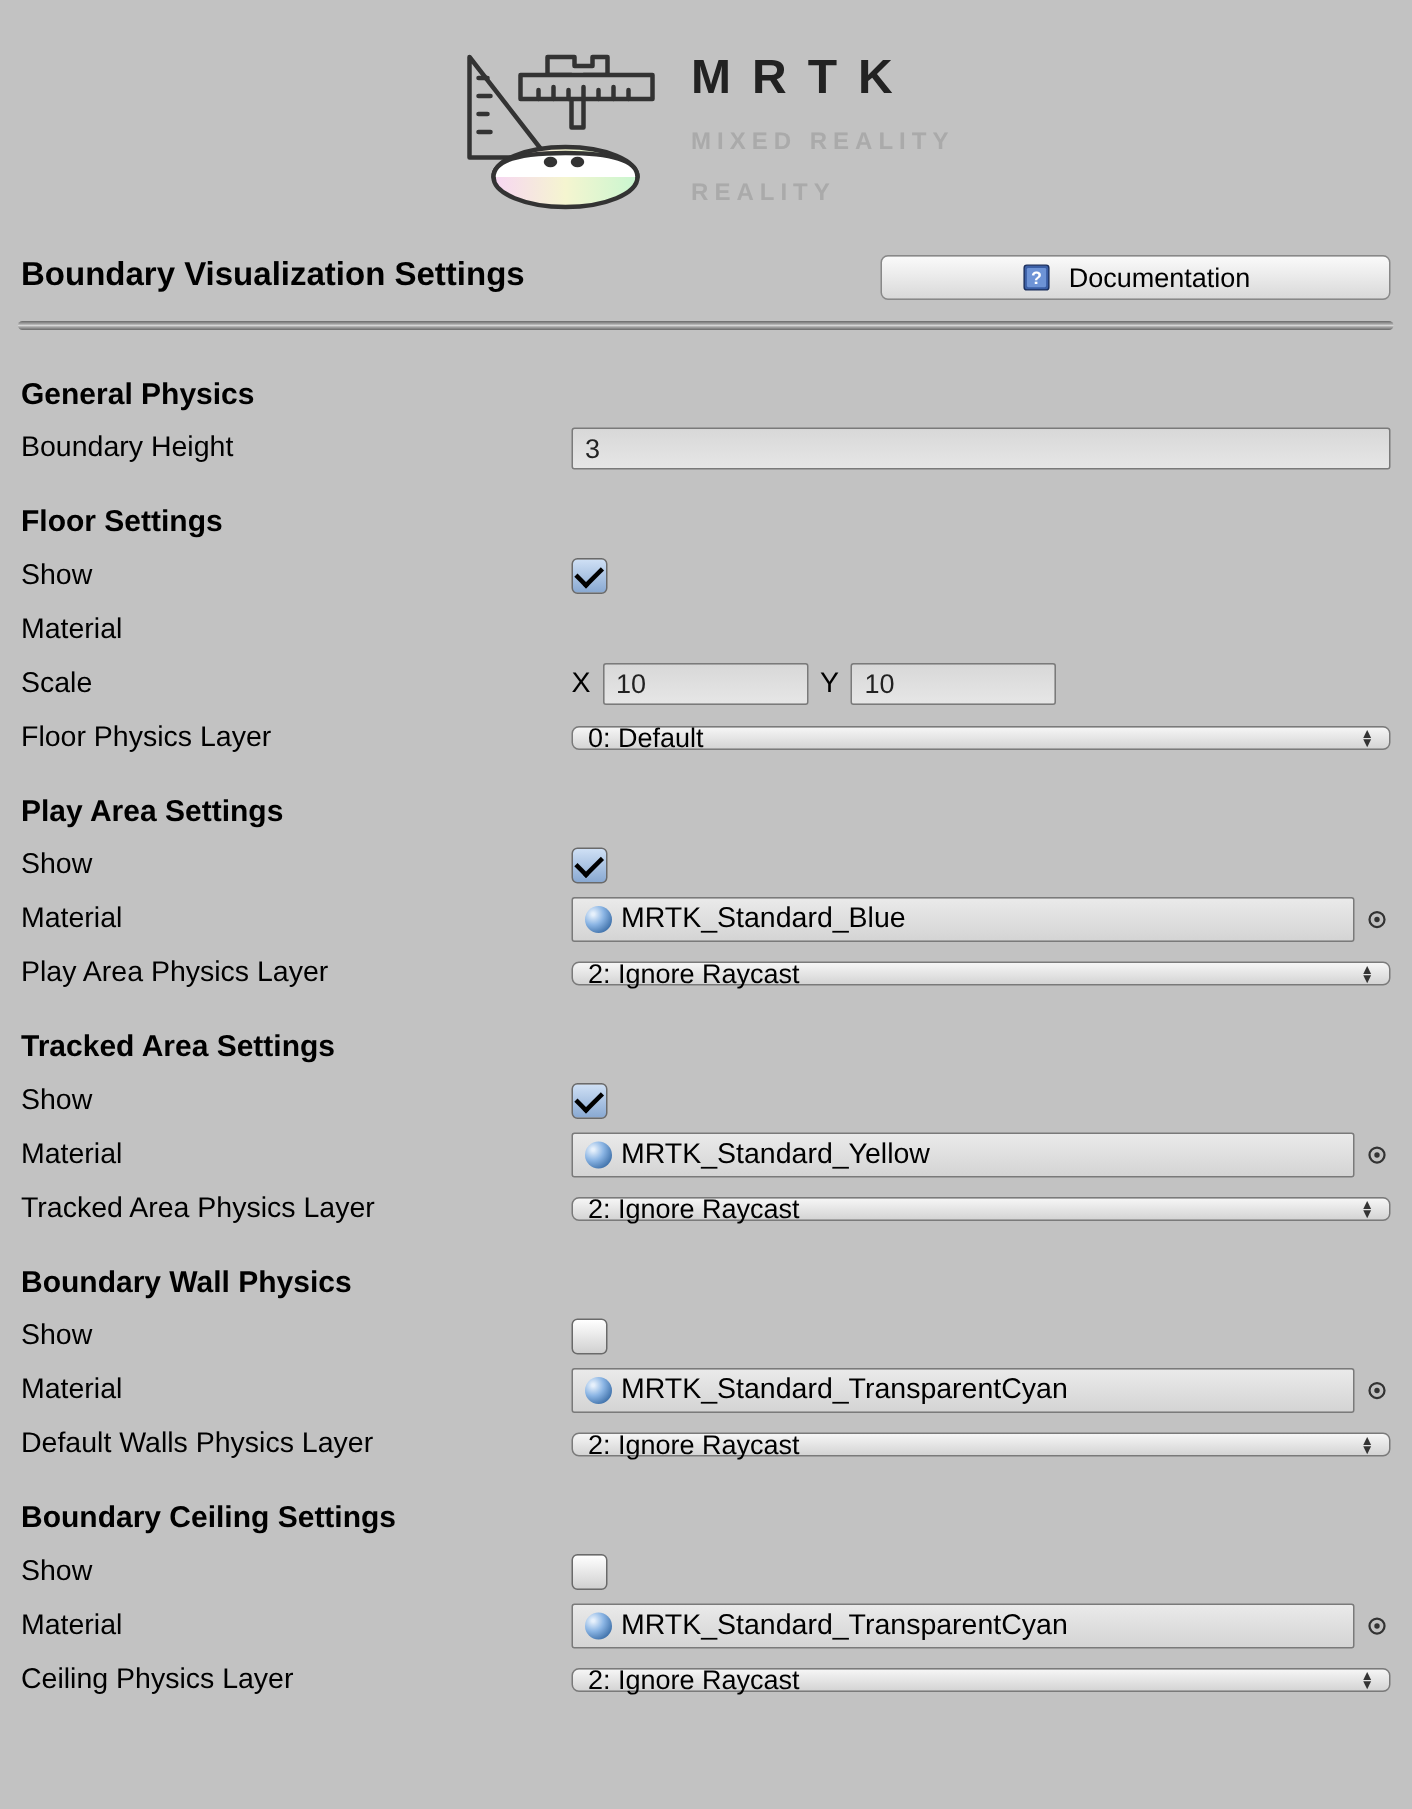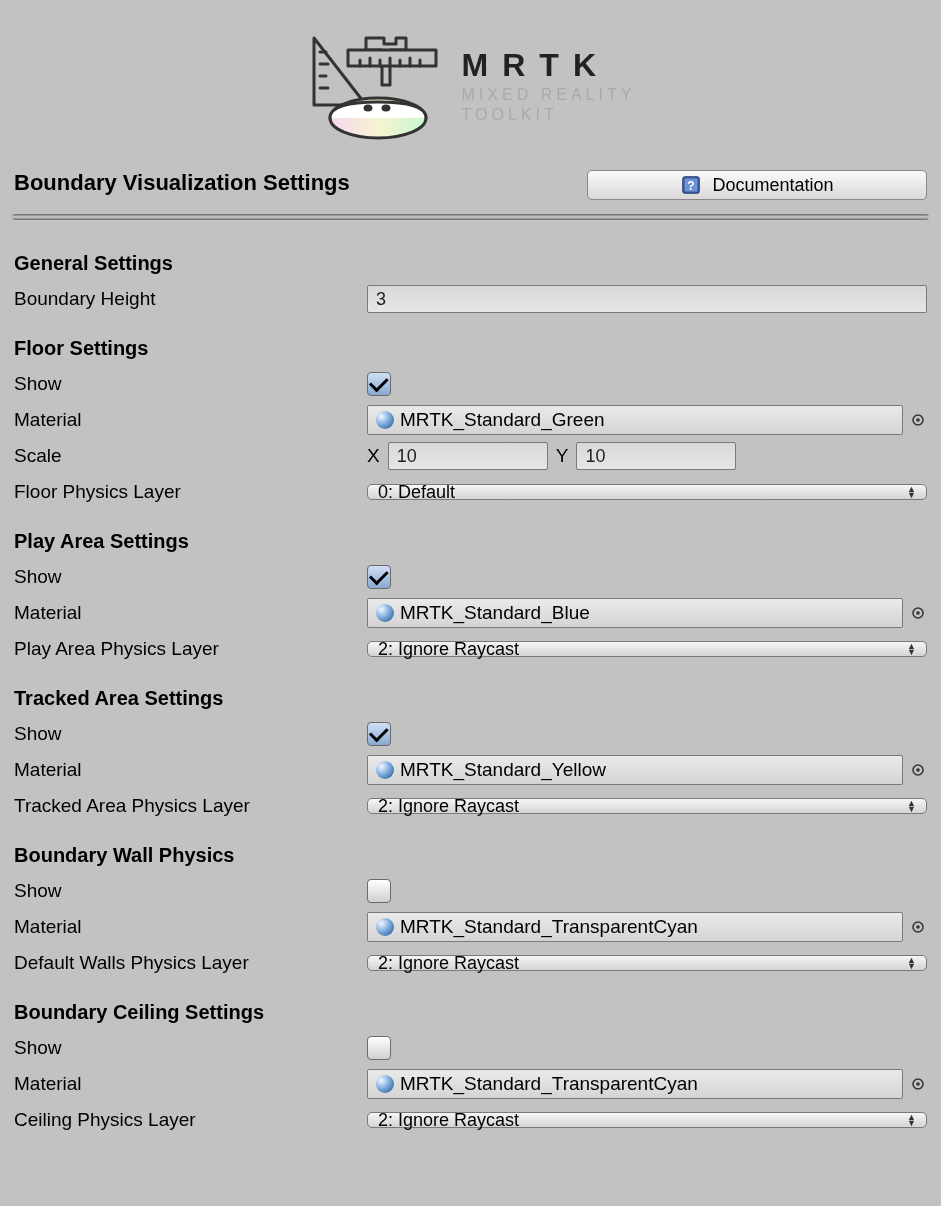--- a/index.html
+++ b/index.html
@@ -20,24 +20,24 @@
   }
   .logo-svg { width: 140px; height: 110px; }
   .logo-text .title {
     font-size: 32px;
     font-weight: bold;
     letter-spacing: 14px;
     color: #222;
   }
   .logo-text .sub {
     font-size: 16px;
-    font-weight: normal;
+    font-weight: bold;
     letter-spacing: 4px;
     color: #aaa;
-    margin-top: 2px;
+    margin-top: 16px;
   }
   .title-row {
     display: flex;
     justify-content: space-between;
     padding: 10px 14px 10px 14px;
   }
   .title-row h1 {
     font-size: 22px;
     font-weight: bold;
   }
@@ -64,21 +64,21 @@
   .section { padding: 8px 14px 0 14px; }
   .section h2 {
     font-size: 20px;
     font-weight: bold;
     margin: 12px 0 6px 0;
   }
   .row {
     display: flex;
     align-items: center;
     min-height: 36px;
-    gap: 8px;
+    gap: 22px;
   }
   .row .label {
     width: 345px;
     font-size: 19px;
     font-weight: normal;
   }
   .row .field { flex: 1; display: flex; align-items: center; gap: 6px; }
   input.text {
     width: 100%;
     height: 28px;
@@ -157,21 +157,21 @@
   .dropdown .arrows {
     display: flex;
     flex-direction: column;
     gap: 0;
     line-height: 6px;
     font-size: 9px;
     color: #333;
   }
   .xy-group { display: flex; align-items: center; gap: 8px; }
   .xy-group .xylabel { font-size: 19px; }
-  .xy-group input.text { width: 160px; }
+  .xy-group input.text { width: 137px; }
 </style>
 </head>
 <body>
 
 <div class="header-logo">
   <svg class="logo-svg" viewBox="0 0 140 110">
     <g stroke="#333" stroke-width="3" fill="none" stroke-linejoin="round" stroke-linecap="round">
 
       <path d="M 8 75 L 8 8 L 60 75 Z"></path>
       <line x1="14" y1="22" x2="20" y2="22"></line>
@@ -199,172 +199,197 @@
       <linearGradient id="ggrad" x1="0" y1="0" x2="1" y2="0">
         <stop offset="0%" stop-color="#f7d6f3"></stop>
         <stop offset="50%" stop-color="#f5f5d0"></stop>
         <stop offset="100%" stop-color="#c9f6d0"></stop>
       </linearGradient>
     </defs>
   </svg>
   <div class="logo-text">
     <div class="title">MRTK</div>
     <div class="sub">MIXED REALITY</div>
-    <div class="sub">TOOLKIT</div>
+    <div class="sub">REALITY</div>
   </div>
 </div>
 
 <div class="title-row">
   <h1>Boundary Visualization Settings</h1>
   <button class="doc-button">
     <svg viewBox="0 0 24 24">
       <rect x="3" y="3" width="18" height="18" rx="2" fill="#3b5fa6" stroke="#1a2e5c" stroke-width="1"></rect>
       <rect x="5" y="5" width="14" height="14" rx="1" fill="#6d93d6"></rect>
       <text x="12" y="17" text-anchor="middle" font-size="13" fill="#fff" font-weight="bold">?</text>
     </svg>
     <span>Documentation</span>
   </button>
 </div>
 
 <div class="divider"></div>
 
 <div class="section">
-  <h2>General Settings</h2>
+  <h2>General Physics</h2>
   <div class="row">
     <div class="label">Boundary Height</div>
     <div class="field">
       <input class="text" value="3" style="">
     </div>
   </div>
 </div>
 
 <div class="section">
   <h2>Floor Settings</h2>
+  <div class="row">
+    <div class="label">Show</div>
+    <div class="field">
+      <span class="checkbox checked"></span>
+    </div>
+  </div>
+  <div class="row">
+    <div class="label">Material</div>
+  </div>
+  <div class="row">
+    <div class="label">Scale</div>
+    <div class="field">
+      <div class="xy-group">
+        <span class="xylabel">X</span>
+        <input class="text" value="10" style="">
+        <span class="xylabel">Y</span>
+        <input class="text" value="10" style="">
+      </div>
+    </div>
+  </div>
+  <div class="row">
+    <div class="label">Floor Physics Layer</div>
+    <div class="field">
+      <div class="dropdown">
+        <span class="txt">0: Default</span>
+        <span class="arrows">
+            <span>▲</span>
+            <span>▼</span>
+          </span>
+      </div>
+    </div>
+  </div>
+</div>
+
+<div class="section">
+  <h2>Play Area Settings</h2>
   <div class="row">
     <div class="label">Show</div>
     <div class="field">
       <span class="checkbox checked"></span>
     </div>
   </div>
   <div class="row">
     <div class="label">Material</div>
     <div class="field">
       <div class="obj-field">
         <span class="sphere"></span>
-        <span class="txt">MRTK_Standard_Green</span>
+        <span class="txt">MRTK_Standard_Blue</span>
       </div>
       <span class="target-icon">
         <svg viewBox="0 0 14 14">
             <circle cx="7" cy="7" r="5" fill="none" stroke="#333" stroke-width="1.5"></circle>
             <circle cx="7" cy="7" r="1.8" fill="#333"></circle>
           </svg>
       </span>
     </div>
   </div>
   <div class="row">
-    <div class="label">Scale</div>
-    <div class="field">
-      <div class="xy-group">
-        <span class="xylabel">X</span>
-        <input class="text" value="10" style="">
-        <span class="xylabel">Y</span>
-        <input class="text" value="10" style="">
-      </div>
-    </div>
-  </div>
-  <div class="row">
-    <div class="label">Floor Physics Layer</div>
+    <div class="label">Play Area Physics Layer</div>
     <div class="field">
       <div class="dropdown">
-        <span class="txt">0: Default</span>
+        <span class="txt">2: Ignore Raycast</span>
         <span class="arrows">
             <span>▲</span>
             <span>▼</span>
           </span>
       </div>
     </div>
   </div>
 </div>
 
 <div class="section">
-  <h2>Play Area Settings</h2>
+  <h2>Tracked Area Settings</h2>
   <div class="row">
     <div class="label">Show</div>
     <div class="field">
       <span class="checkbox checked"></span>
     </div>
   </div>
   <div class="row">
     <div class="label">Material</div>
     <div class="field">
       <div class="obj-field">
         <span class="sphere"></span>
-        <span class="txt">MRTK_Standard_Blue</span>
+        <span class="txt">MRTK_Standard_Yellow</span>
       </div>
       <span class="target-icon">
         <svg viewBox="0 0 14 14">
             <circle cx="7" cy="7" r="5" fill="none" stroke="#333" stroke-width="1.5"></circle>
             <circle cx="7" cy="7" r="1.8" fill="#333"></circle>
           </svg>
       </span>
     </div>
   </div>
   <div class="row">
-    <div class="label">Play Area Physics Layer</div>
+    <div class="label">Tracked Area Physics Layer</div>
     <div class="field">
       <div class="dropdown">
         <span class="txt">2: Ignore Raycast</span>
         <span class="arrows">
             <span>▲</span>
             <span>▼</span>
           </span>
       </div>
     </div>
   </div>
 </div>
 
 <div class="section">
-  <h2>Tracked Area Settings</h2>
+  <h2>Boundary Wall Physics</h2>
   <div class="row">
     <div class="label">Show</div>
     <div class="field">
-      <span class="checkbox checked"></span>
+      <span class="checkbox"></span>
     </div>
   </div>
   <div class="row">
     <div class="label">Material</div>
     <div class="field">
       <div class="obj-field">
         <span class="sphere"></span>
-        <span class="txt">MRTK_Standard_Yellow</span>
+        <span class="txt">MRTK_Standard_TransparentCyan</span>
       </div>
       <span class="target-icon">
         <svg viewBox="0 0 14 14">
             <circle cx="7" cy="7" r="5" fill="none" stroke="#333" stroke-width="1.5"></circle>
             <circle cx="7" cy="7" r="1.8" fill="#333"></circle>
           </svg>
       </span>
     </div>
   </div>
   <div class="row">
-    <div class="label">Tracked Area Physics Layer</div>
+    <div class="label">Default Walls Physics Layer</div>
     <div class="field">
       <div class="dropdown">
         <span class="txt">2: Ignore Raycast</span>
         <span class="arrows">
             <span>▲</span>
             <span>▼</span>
           </span>
       </div>
     </div>
   </div>
 </div>
 
 <div class="section">
-  <h2>Boundary Wall Physics</h2>
+  <h2>Boundary Ceiling Settings</h2>
   <div class="row">
     <div class="label">Show</div>
     <div class="field">
       <span class="checkbox"></span>
     </div>
   </div>
   <div class="row">
     <div class="label">Material</div>
     <div class="field">
       <div class="obj-field">
@@ -373,61 +398,24 @@
       </div>
       <span class="target-icon">
         <svg viewBox="0 0 14 14">
             <circle cx="7" cy="7" r="5" fill="none" stroke="#333" stroke-width="1.5"></circle>
             <circle cx="7" cy="7" r="1.8" fill="#333"></circle>
           </svg>
       </span>
     </div>
   </div>
   <div class="row">
-    <div class="label">Default Walls Physics Layer</div>
+    <div class="label">Ceiling Physics Layer</div>
     <div class="field">
       <div class="dropdown">
         <span class="txt">2: Ignore Raycast</span>
         <span class="arrows">
             <span>▲</span>
             <span>▼</span>
           </span>
       </div>
     </div>
   </div>
 </div>
 
-<div class="section">
-  <h2>Boundary Ceiling Settings</h2>
-  <div class="row">
-    <div class="label">Show</div>
-    <div class="field">
-      <span class="checkbox"></span>
-    </div>
-  </div>
-  <div class="row">
-    <div class="label">Material</div>
-    <div class="field">
-      <div class="obj-field">
-        <span class="sphere"></span>
-        <span class="txt">MRTK_Standard_TransparentCyan</span>
-      </div>
-      <span class="target-icon">
-        <svg viewBox="0 0 14 14">
-            <circle cx="7" cy="7" r="5" fill="none" stroke="#333" stroke-width="1.5"></circle>
-            <circle cx="7" cy="7" r="1.8" fill="#333"></circle>
-          </svg>
-      </span>
-    </div>
-  </div>
-  <div class="row">
-    <div class="label">Ceiling Physics Layer</div>
-    <div class="field">
-      <div class="dropdown">
-        <span class="txt">2: Ignore Raycast</span>
-        <span class="arrows">
-            <span>▲</span>
-            <span>▼</span>
-          </span>
-      </div>
-    </div>
-  </div>
-</div>
-
 </body></html>

